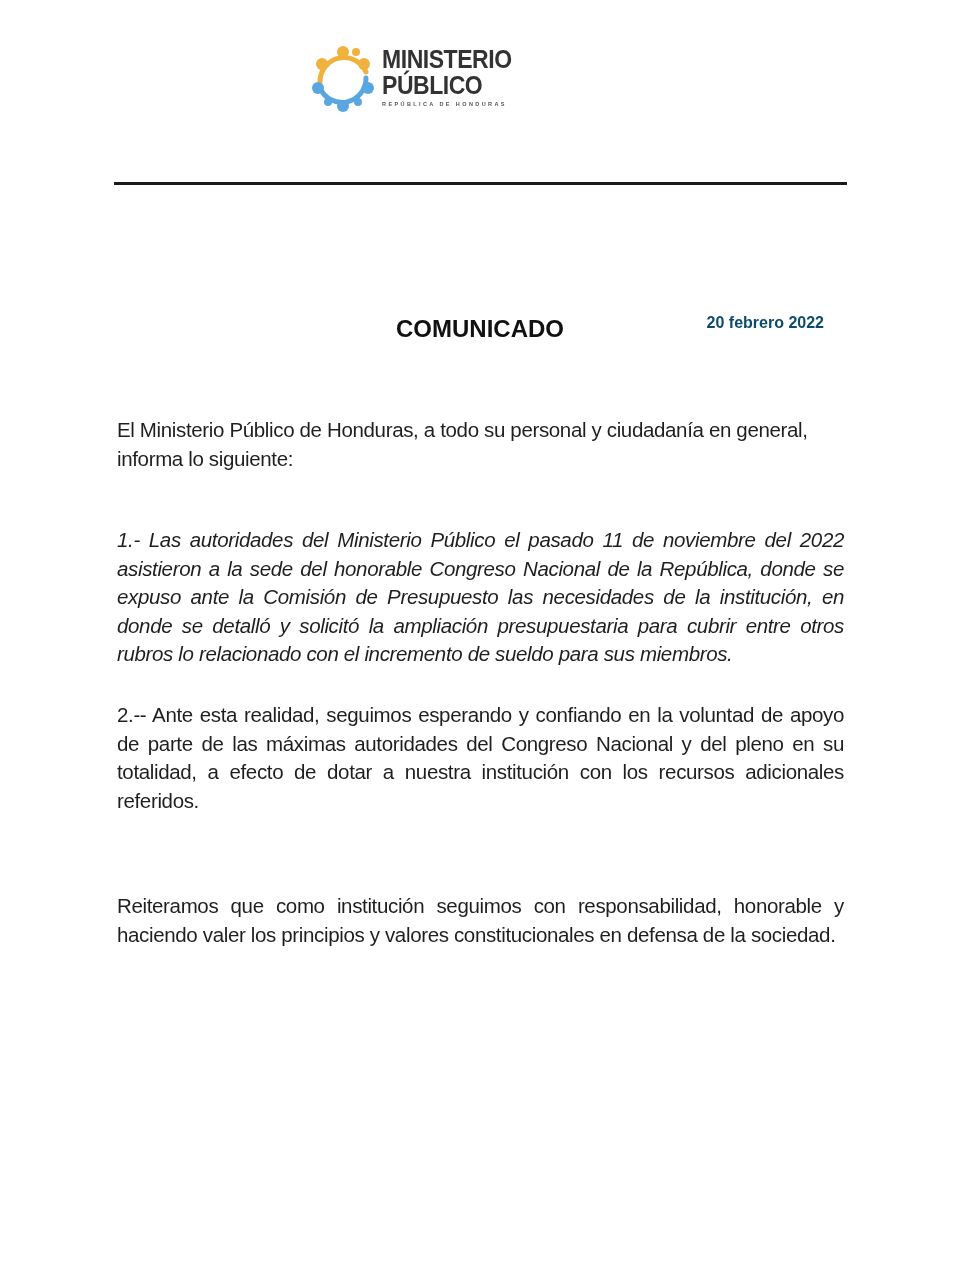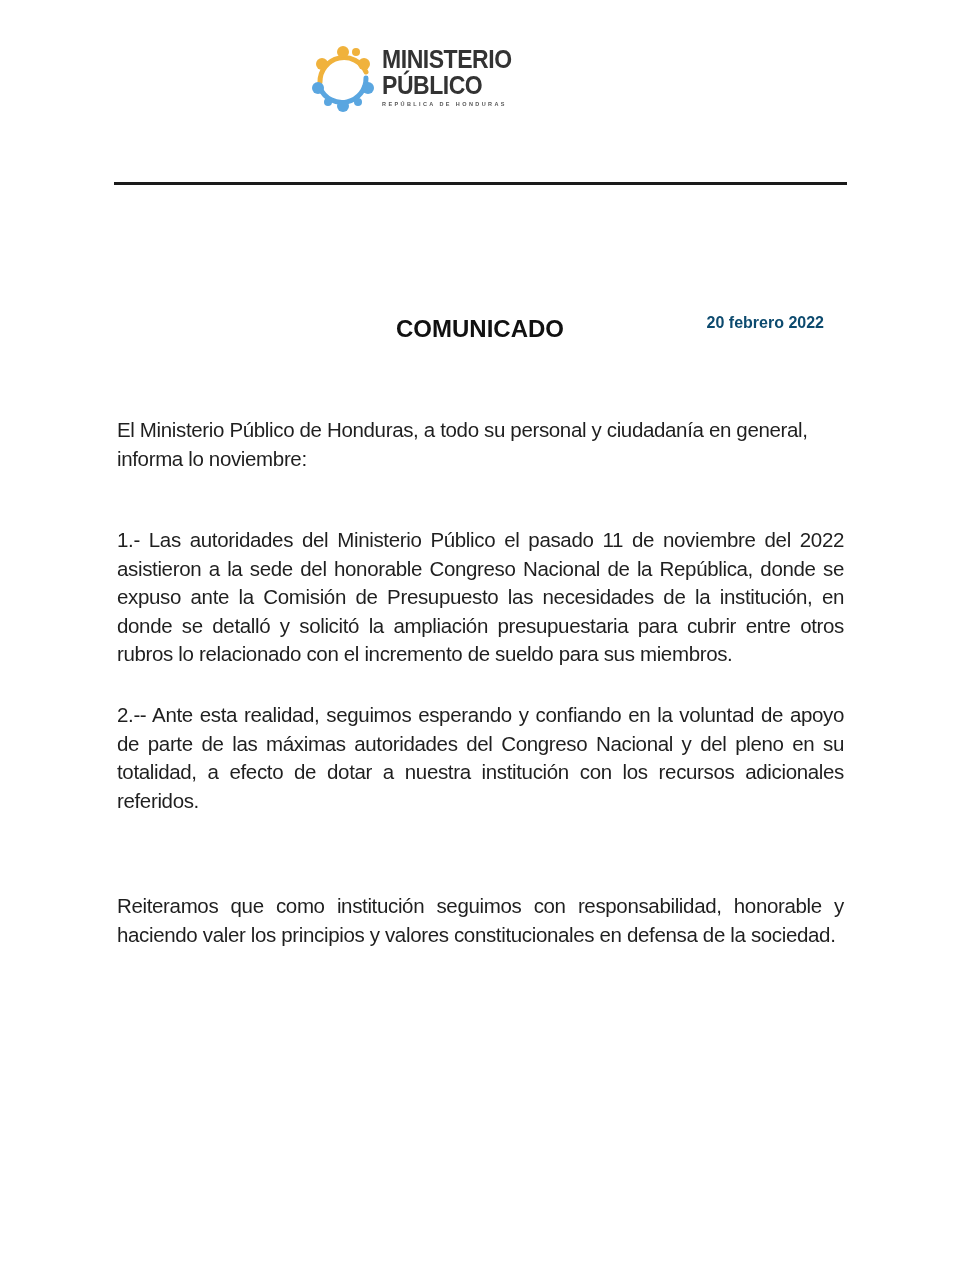--- a/index.html
+++ b/index.html
@@ -25,21 +25,21 @@
       font-weight: 700; font-size: 24px; letter-spacing: 0px; color: #111; margin-top: 36px;
     }
     .date {
       position: absolute; right: 136px; top: 314px; font-weight: 700; font-size: 16px; color: #0c4a6e;
     }
     .para {
       position: absolute; left: 117px; width: 727px; font-size: 20.5px; line-height: 28.5px;
       color: #1f1f1f; text-align: justify; letter-spacing: -0.35px;
     }
     .p1 { top: 416px; }
-    .p2 { top: 526px; }
+    .p2 { top: 526px; font-style: italic; }
     .p3 { top: 701px; }
     .p4 { top: 892px; }
     .left { text-align: left; }
   </style>
 </head>
 <body>
 
 <div class="logo">
   <svg class="logo-mark" viewBox="0 0 66 74">
     <g fill="none" stroke-width="5" stroke-linecap="round">
@@ -65,16 +65,16 @@
     <span class="logo-line2">PÚBLICO</span>
     <span class="logo-sub">REPÚBLICA DE HONDURAS</span>
   </div>
 </div>
 
 <div class="rule"></div>
 
 <div class="title">COMUNICADO</div>
 <div class="date">20 febrero 2022</div>
 
-<div class="para p1 left">El Ministerio Público de Honduras, a todo su personal y ciudadanía en general, informa lo noviembre:</div>
+<div class="para p1 left">El Ministerio Público de Honduras, a todo su personal y ciudadanía en general, informa lo siguiente:</div>
 <div class="para p2">1.- Las autoridades del Ministerio Público el pasado 11 de noviembre del 2022 asistieron a la sede del honorable Congreso Nacional de la República, donde se expuso ante la Comisión de Presupuesto las necesidades de la institución, en donde se detalló y solicitó la ampliación presupuestaria para cubrir entre otros rubros lo relacionado con el incremento de sueldo para sus miembros.</div>
 <div class="para p3">2.-- Ante esta realidad, seguimos esperando y confiando en la voluntad de apoyo de parte de las máximas autoridades del Congreso Nacional y del pleno en su totalidad, a efecto de dotar a nuestra institución con los recursos adicionales referidos.</div>
 <div class="para p4">Reiteramos que como institución seguimos con responsabilidad, honorable y haciendo valer los principios y valores constitucionales en defensa de la sociedad.</div>
 
 </body></html>

